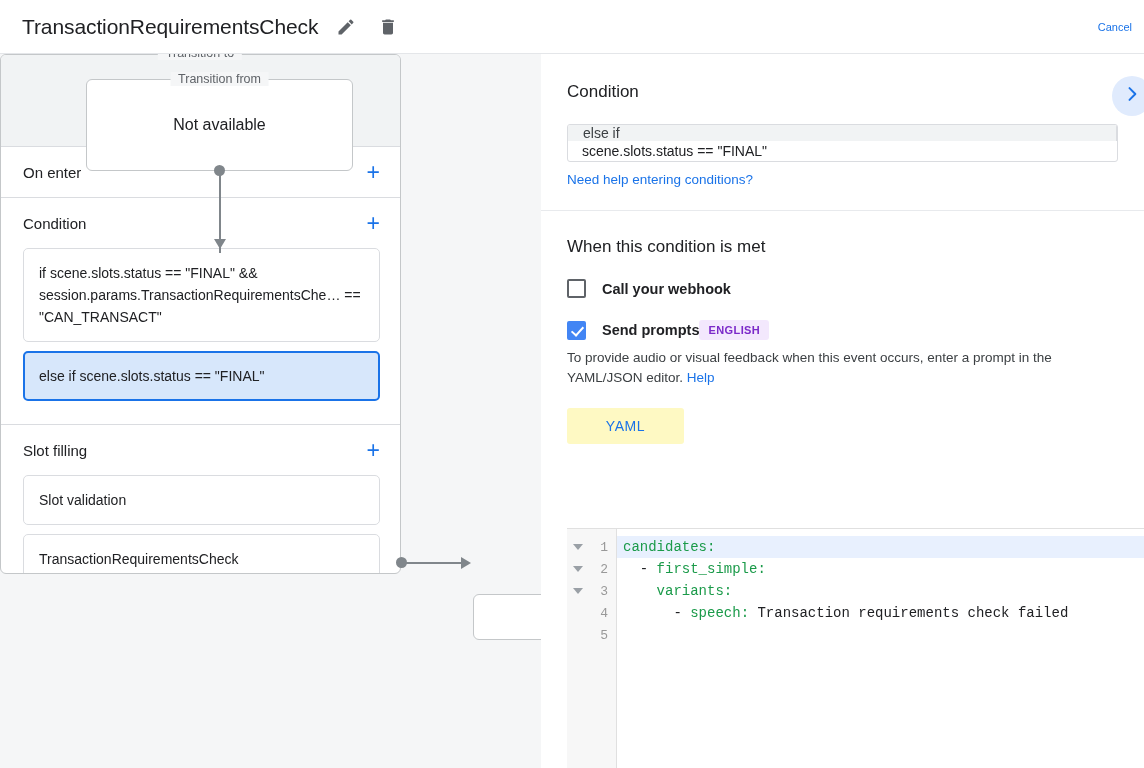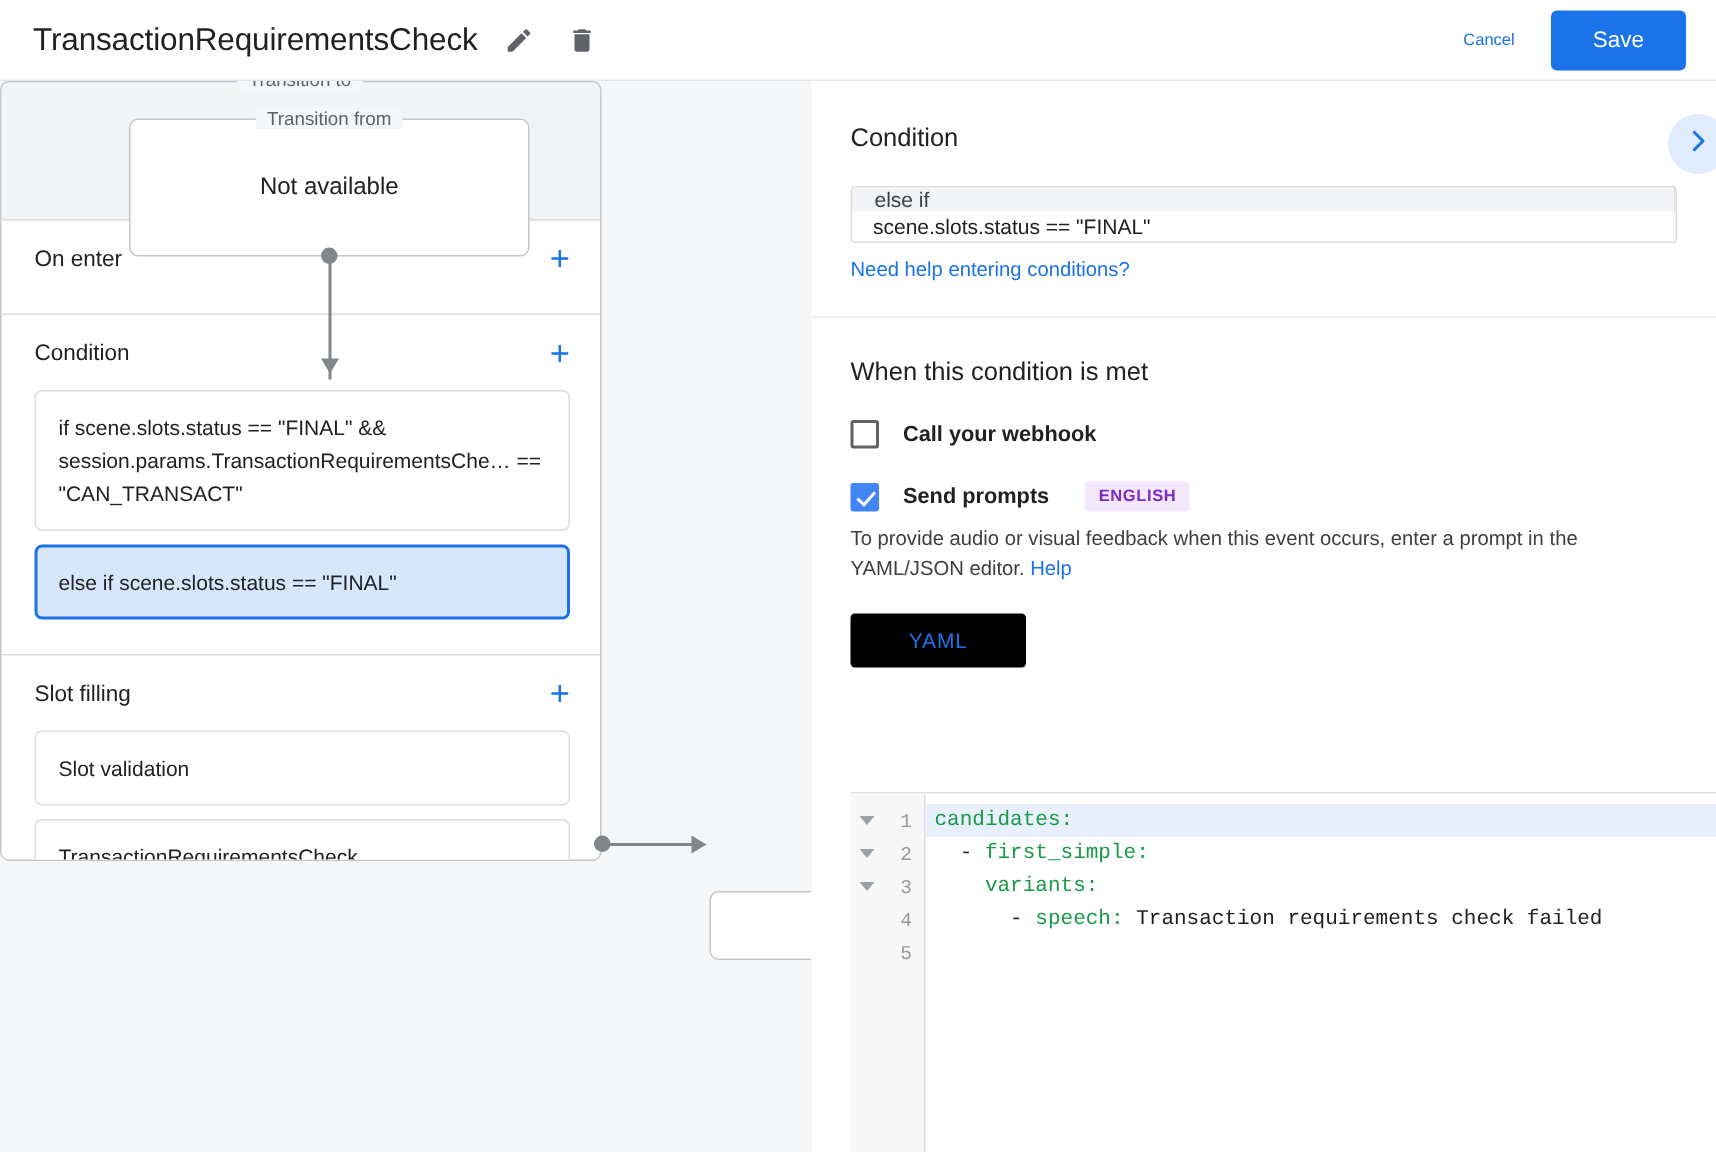--- a/index.html
+++ b/index.html
@@ -292,21 +292,21 @@
     border-width: 0 2px 2px 0;
     transform: rotate(42deg);
   }
   .check-label {
     margin-left: 16px;
     font-size: 14.5px;
     font-weight: 700;
     color: #202124;
   }
   .lang-badge {
-    margin-left: 24px;
+    margin-left: 0;
     background: #f3e8fd;
     color: #7b29c9;
     font-size: 11px;
     font-weight: 700;
     letter-spacing: 0.4px;
     padding: 4px 9px;
     border-radius: 3px;
   }
   .helper-text {
     font-size: 13.5px;
@@ -324,21 +324,21 @@
   .tab {
     width: 117px; height: 36px;
     display: flex; align-items: center; justify-content: center;
     font-size: 14px;
     color: #5f6368;
     letter-spacing: 0.6px;
     cursor: pointer;
     border-radius: 3px;
     font-weight: 500;
   }
-  .tab.active { background: #000000; color: #1a73e8; }
+  .tab.active { background: #fef9c3; color: #1a73e8; }
 
   
   .editor {
     position: absolute;
     left: 567px; top: 474px;
     width: 577px; height: 294px;
     background: #fff;
     border-top: 1px solid #e0e0e0;
     display: flex;
     overflow: hidden;
@@ -406,21 +406,20 @@
     <span>
       <svg width="20" height="20" viewBox="0 0 24 24" fill="#5f6368">
         <path d="M6 19c0 1.1.9 2 2 2h8c1.1 0 2-.9 2-2V7H6v12zM19 4h-3.5l-1-1h-5l-1 1H5v2h14V4z"></path>
       </svg>
     </span>
   </div>
 
   <div class="topbar-spacer"></div>
 
   <div class="cancel-link">Cancel</div>
-  <button class="save-btn">Save</button>
 </div>
 
 <div class="body-wrap">
 
   <div class="canvas">
 
     <div class="fs" id="box-from">
       <div class="fs-legend">Transition from</div>
       <div class="inner">Not available</div>
     </div>
@@ -430,21 +429,21 @@
     <div class="arrow-down" style="left:213.5px; top:185px;"></div>
 
     <div id="box-to">
       <div class="fs-legend" style="left:200px; top:-8px; background:#f5f6f7;">Transition to</div>
 
       <div class="scene-head">
         <div class="scene-name">TransactionRequirementsCheck</div>
         <div class="scene-sub">Scene</div>
       </div>
 
-      <div class="sect" style="padding-bottom:12px;">
+      <div class="sect" style="padding-bottom:0;">
         <div class="sect-head">
           <div class="sect-title">On enter</div>
           <div class="plus-btn">+</div>
         </div>
       </div>
 
       <div class="sect">
         <div class="sect-head">
           <div class="sect-title">Condition</div>
           <div class="plus-btn">+</div>

